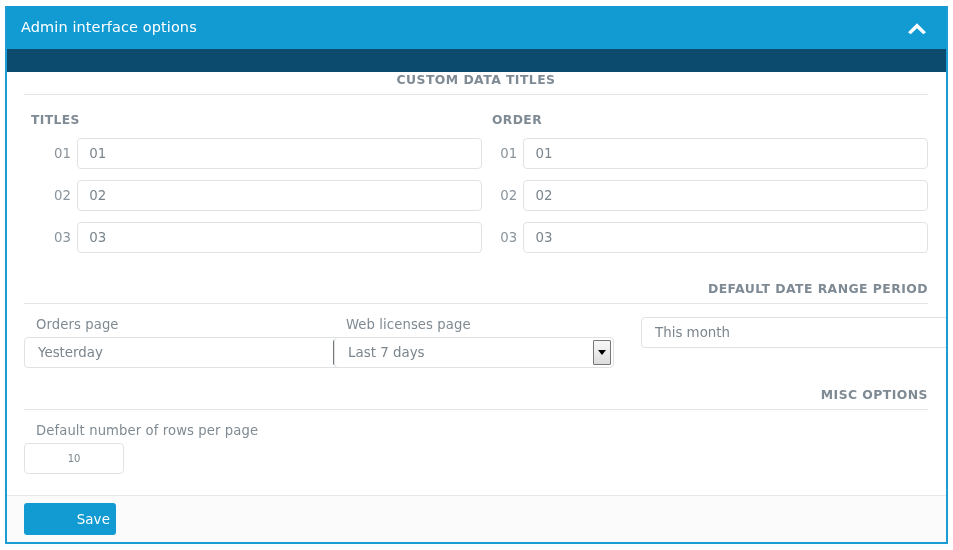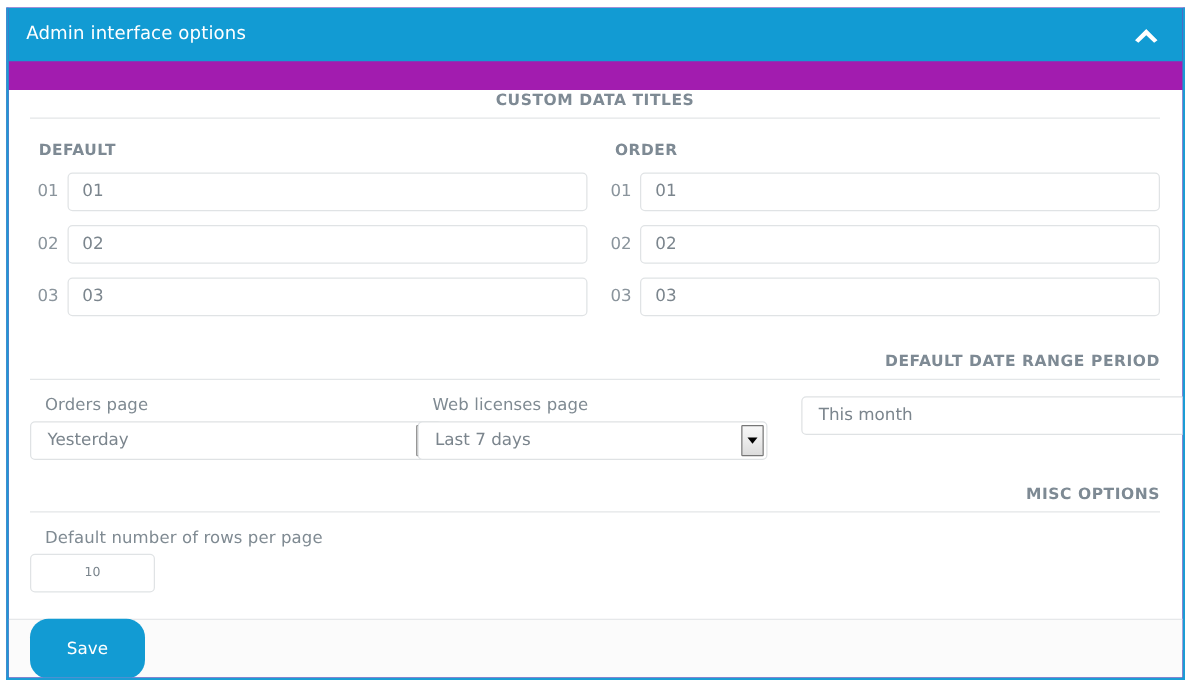--- a/index.html
+++ b/index.html
@@ -17,21 +17,21 @@
   .panel {
     position: absolute;
     left: 5px;
     top: 6px;
     width: 943px;
     height: 538px;
     box-sizing: border-box;
     border-left: 2px solid #1b9cd4;
     border-right: 2px solid #1b9cd4;
     border-bottom: 2px solid #1b9cd4;
-    background: #a21caf;
+    background: #0c4a6e;
     overflow: hidden;
   }
 
   
   .panel-header {
     position: relative;
     height: 43px;
     background: #129bd3;
     display: flex;
     align-items: center;
@@ -94,20 +94,21 @@
   }
   .ch-left  { width: 453px; padding-left: 7px; }
   .ch-right { padding-left: 8px; }
 
   
   .title-rows { margin-top: 11px; }
   .title-row {
     display: flex;
     align-items: center;
     margin-bottom: 11px;
+    margin-left: 24px;
   }
   .idx-label {
     width: 30px;
     color: #8a949c;
     font-size: 13.3px;
     padding-left: 6px;
     box-sizing: border-box;
   }
   .txt-input {
     box-sizing: border-box;
@@ -213,27 +214,28 @@
     border-top: 1px solid #e6e8ea;
     display: flex;
     align-items: center;
     padding-left: 17px;
     box-sizing: border-box;
   }
   .save-btn {
     background: #129bd3;
     color: #ffffff;
     border: none;
-    border-radius: 15px;
+    border-radius: 3px;
     width: 92px;
-    height: 48px;
+    height: 32px;
     font-family: "DejaVu Sans", "Liberation Sans", sans-serif;
     font-size: 13.4px;
     cursor: pointer;
     letter-spacing: 0.1px;
+    text-align: right;
   }
 </style>
 </head>
 <body>
 
 <div class="panel">
 
   <div class="panel-header">
     <span class="panel-title">Admin interface options</span>
     <span class="collapse-btn">
@@ -241,21 +243,21 @@
         <path d="M11 2.2 L20 11.2 L17.3 13.2 L11 7.2 L4.7 13.2 L2 11.2 Z" fill="#ffffff"></path>
       </svg>
     </span>
   </div>
 
   <div class="panel-body">
 
     <div class="section-head sec-custom">CUSTOM DATA TITLES</div>
 
     <div class="col-headings">
-      <div class="col-head ch-left">DEFAULT</div>
+      <div class="col-head ch-left">TITLES</div>
       <div class="col-head ch-right">ORDER</div>
     </div>
 
     <div class="title-rows">
 
       <div class="title-row">
         <span class="idx-label">01</span>
         <input class="txt-input ti-client" type="text" value="01" style="">
         <span class="gap-col"></span>
         <span class="idx-label">01</span>

